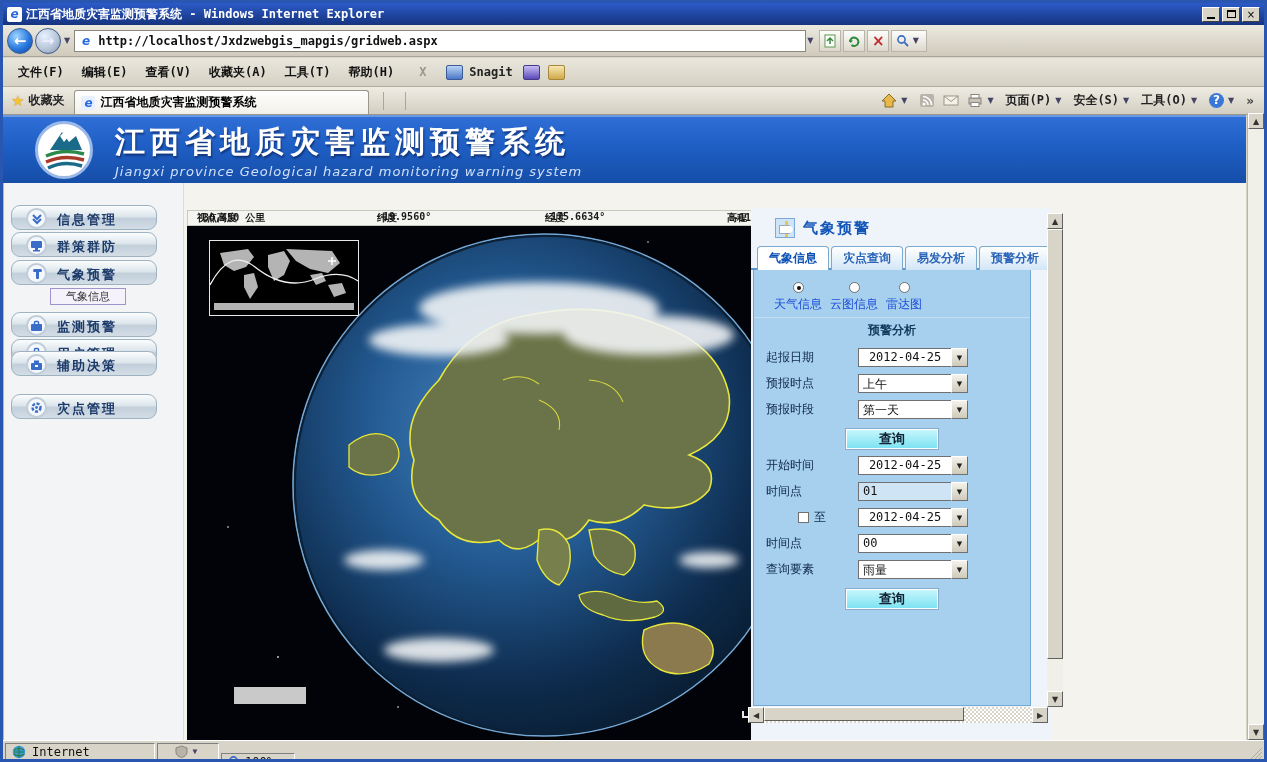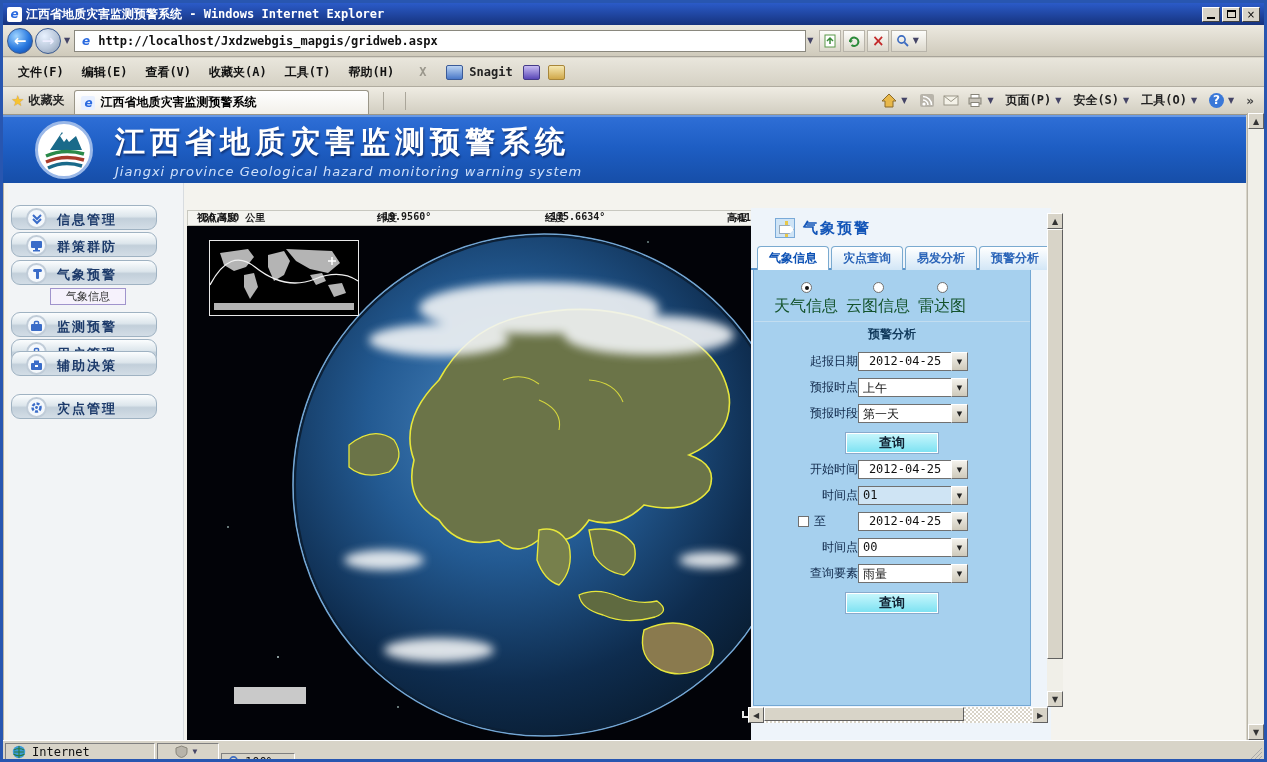--- a/index.html
+++ b/index.html
@@ -137,25 +137,25 @@
     display:flex; align-items:center; justify-content:center; }
   .tab.active { background:#fff; color:#0b50b4; }
   .bluebox { position:relative; margin:0 18px 0 2px; width:278px; height:436px; background:#a6d0ee;
     border:1px solid #74a8d4; border-top:none; }
   .radiorow { display:flex; padding:12px 0 4px 20px; gap:8px; border-bottom:1px solid #c2ddf0; }
   .radio-col { display:flex; flex-direction:column; align-items:center; }
   .radio { width:11px; height:11px; border-radius:50%; background:#fff; border:1px solid #707070;
     position:relative; margin-bottom:3px; }
   .radio.checked::after { content:""; position:absolute; left:3px; top:3px; width:4px; height:4px;
     border-radius:50%; background:#111; }
-  .radio-label { font-size:16px; color:#14532d; font-family:Liberation Mono, monospace; }
+  .radio-label { font-size:12px; color:#1d4ed8; font-family:Liberation Mono, monospace; }
   .sect-title { text-align:center; font-weight:bold; color:#123a5c; padding:4px 0 2px;
     font-family:"DejaVu Sans Mono",monospace; }
   .frow { display:flex; align-items:center; margin:7px 0 7px 12px; height:19px; }
-  .flabel { width:92px; text-align:right; color:#10284a; font-family:"DejaVu Sans Mono",monospace; flex:none; }
+  .flabel { width:92px; text-align:left; color:#10284a; font-family:"DejaVu Sans Mono",monospace; flex:none; }
   .ddl { display:flex; height:19px; }
   .ddl-val { width:93px; background:#fff; border:1px solid #707070; border-right:none;
     font-family:"DejaVu Sans Mono",monospace; font-size:12px; padding:1px 4px; color:#111; }
   .ddl-val.center { text-align:center; }
   .ddl-val.tint { background:#cfe4f4; }
   .ddl-btn { width:17px; background:linear-gradient(#f4f2ec,#cfcabb); border:1px solid;
     border-color:#fff #707070 #707070 #fff; font-size:7px; color:#222; display:flex;
     align-items:center; justify-content:center; }
   .qbtn { display:block; margin:10px auto 4px; width:92px; height:20px;
     background:linear-gradient(#c6f6fc,#7ee2f2); border:1px solid #fff; outline:1px solid #8ac;

